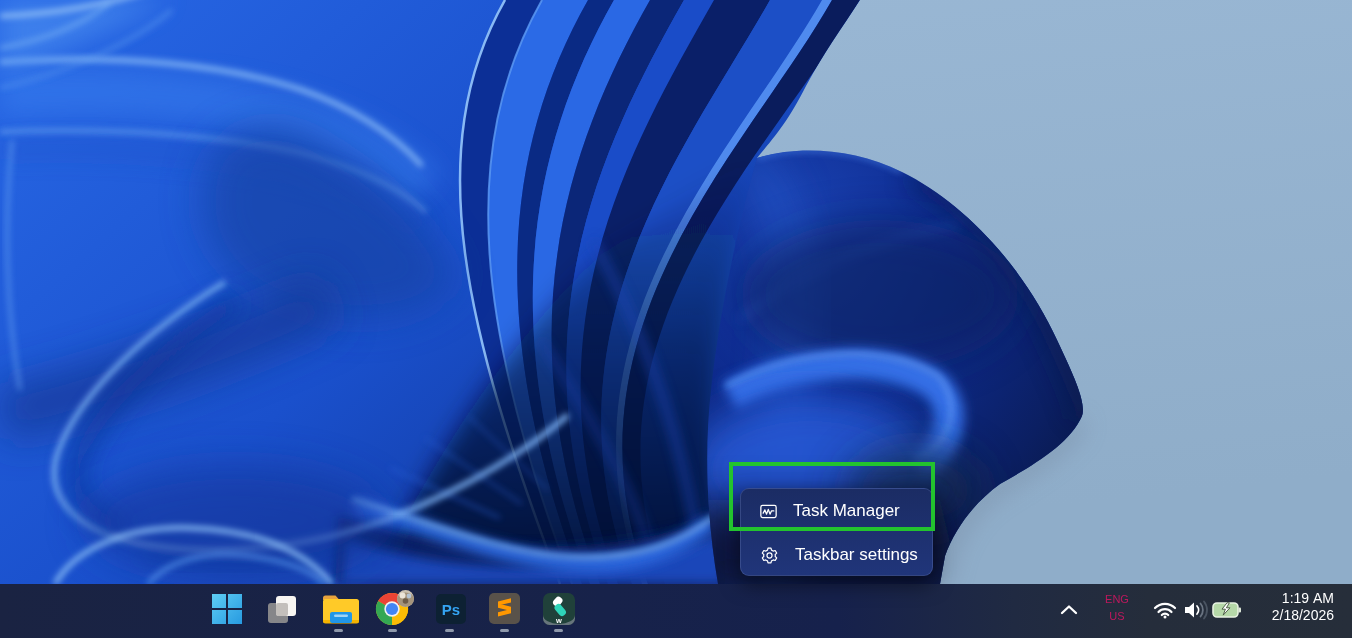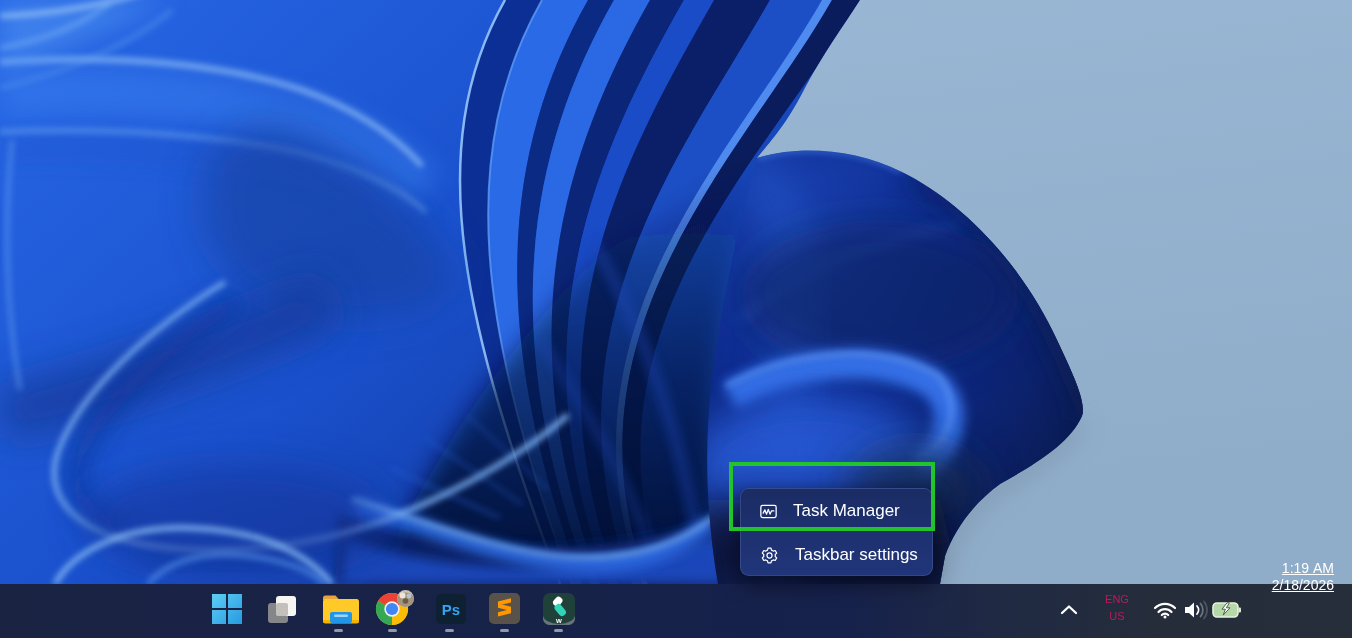--- a/index.html
+++ b/index.html
@@ -241,13 +241,13 @@
   <path d="M3,8 h4 l5,-4.5 v15 l-5,-4.5 h-4 Z" fill="#fff"></path>
   <path d="M15,7 a6,6 0 0 1 0,8" stroke="#fff" stroke-width="1.8" fill="none" stroke-linecap="round"></path>
   <path d="M18.5,4.5 a10,10 0 0 1 0,13" stroke="#6a7482" stroke-width="1.8" fill="none" stroke-linecap="round"></path>
   <path d="M22,2.5 a13.5,13.5 0 0 1 0,17" stroke="#4a5462" stroke-width="1.8" fill="none" stroke-linecap="round"></path>
 </svg>
 <svg style="position:absolute;left:1212px;top:600px" width="30" height="20" viewBox="0 0 30 20">
   <rect x="1" y="3" width="25" height="14" rx="4" fill="#b5d8a8" stroke="#e8f2e2" stroke-width="1.6"></rect>
   <rect x="26.5" y="7.5" width="2.5" height="5" rx="1" fill="#dde8d8"></rect>
   <path d="M15,2.8 l-5,6.4 h3.4 l-2.2,5.9 6.8,-7.3 h-3.6 l3,-5 Z" fill="#fff" stroke="#44523e" stroke-width="0.9"></path>
 </svg>
-<div style="position:absolute;left:1236px;top:560px;width:98px;text-align:right;color:#fff;font-size:14px;line-height:17px;text-decoration:underline;">1:19&nbsp;AM<br>2/18/2026</div>
+<div style="position:absolute;left:1236px;top:590px;width:98px;text-align:right;color:#fff;font-size:14px;line-height:17px;">1:19&nbsp;AM<br>2/18/2026</div>
 
 </body></html>

